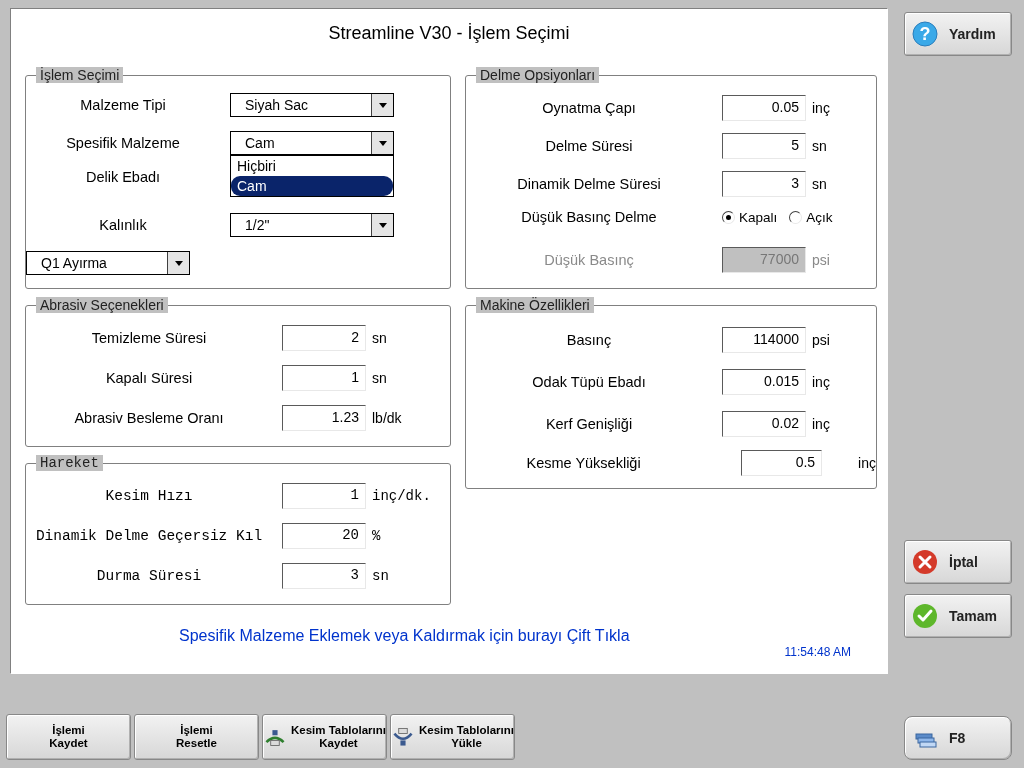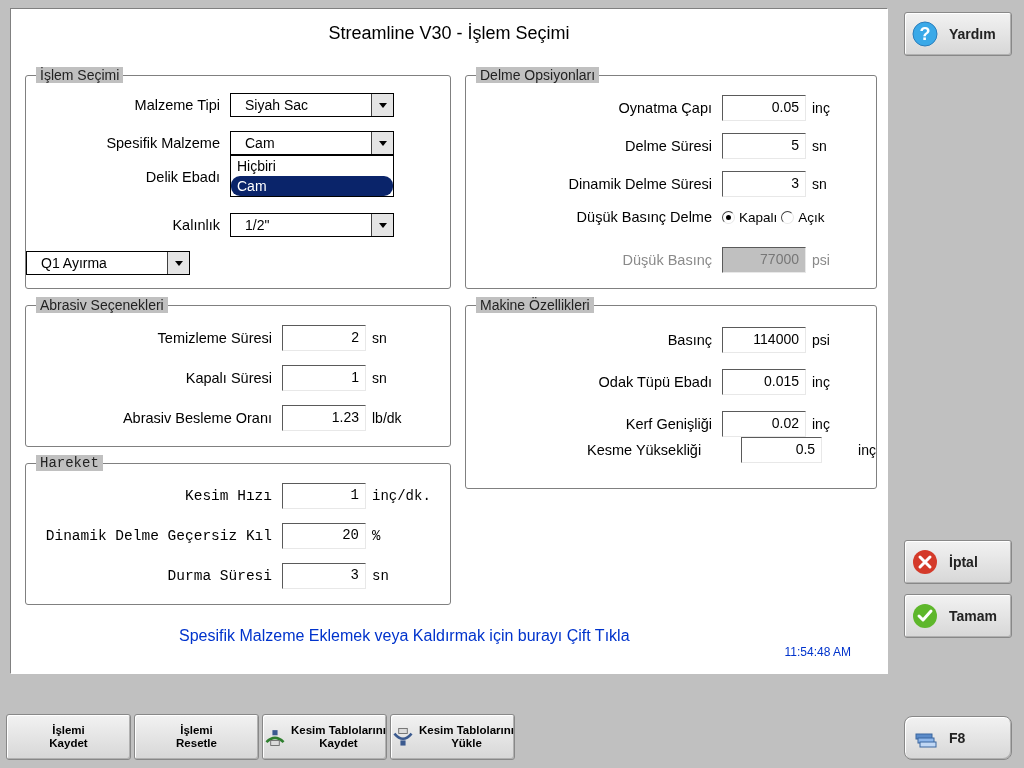--- a/index.html
+++ b/index.html
@@ -43,21 +43,21 @@
     font-size: 14px;
     color: #222;
     background: #c0c0c0;
   }
   .row {
     position: absolute;
     display: flex;
     align-items: center;
   }
   .lab {
-    text-align: right;
+    text-align: center;
     padding-right: 10px;
     font-size: 14.5px;
     color: #000;
   }
   .lab.disabled { color: #8a8a8a; }
   .unit {
     font-size: 14px;
     color: #000;
     padding-left: 6px;
   }
@@ -104,21 +104,21 @@
     background: #fff;
     border-top: 1px solid #5a5a5a;
     border-left: 1px solid #5a5a5a;
     border-right: 1px solid #e8e8e8;
     border-bottom: 1px solid #e8e8e8;
     text-align: right;
     padding: 3px 6px;
     font-size: 14px;
   }
   .numbox.disabled { background: #c0c0c0; color: #777; }
-  .radio-group { display: flex; align-items: center; gap: 4px; }
+  .radio-group { display: flex; align-items: center; gap: 12px; }
   .radio {
     display: inline-flex; align-items: center; gap: 4px;
     font-size: 13.5px;
   }
   .radio .dot {
     width: 13px; height: 13px; border-radius: 50%;
     background: #fff;
     border-top: 1px solid #404040;
     border-left: 1px solid #404040;
     border-right: 1px solid #e8e8e8;
@@ -334,21 +334,21 @@
     <div class="row" style="left:0; top:56px; width:100%;">
       <div class="lab" style="width:256px;">Odak Tüpü Ebadı</div>
       <div class="numbox">0.015</div>
       <div class="unit">inç</div>
     </div>
     <div class="row" style="left:0; top:98px; width:100%;">
       <div class="lab" style="width:256px;">Kerf Genişliği</div>
       <div class="numbox">0.02</div>
       <div class="unit">inç</div>
     </div>
-    <div class="row" style="left:0; top:124px; width:100%;gap:30px;">
+    <div class="row" style="left:0; top:137px; width:100%;gap:30px;">
       <div class="lab" style="width:256px;">Kesme Yüksekliği</div>
       <div class="numbox">0.5</div>
       <div class="unit">inç</div>
     </div>
   </fieldset>
 
   <div class="blue-link" style="position:absolute; left:168px; top:618px;">Spesifik Malzeme Eklemek veya Kaldırmak için burayı Çift Tıkla</div>
   <div class="timestamp" style="position:absolute; right:36px; top:620px;">11:54:48 AM</div>
 </div>
 

